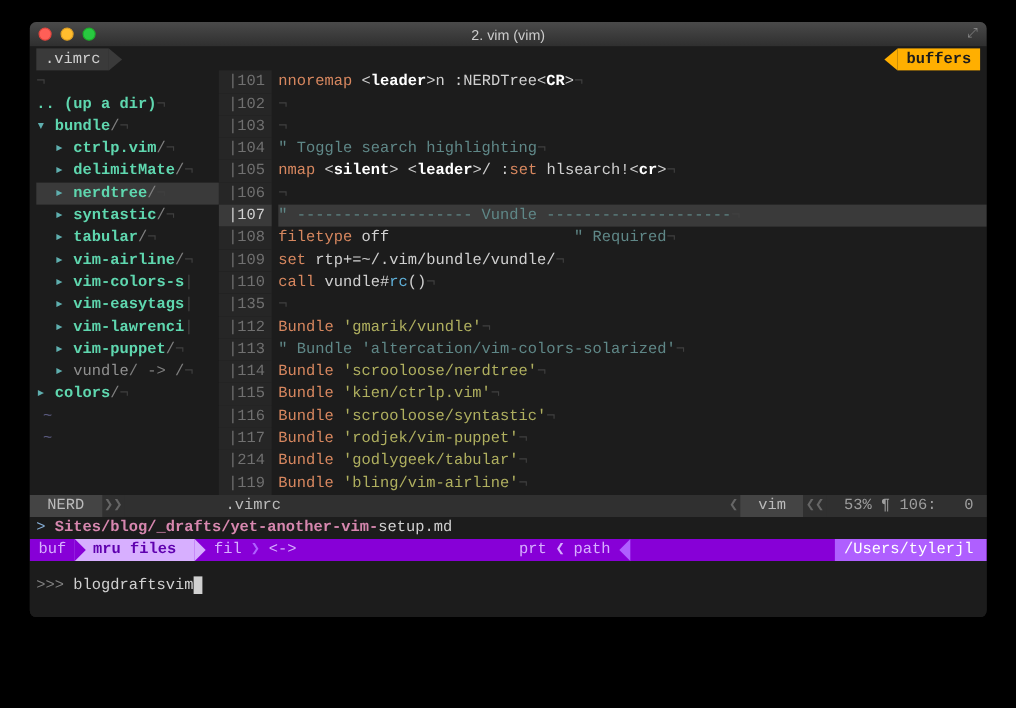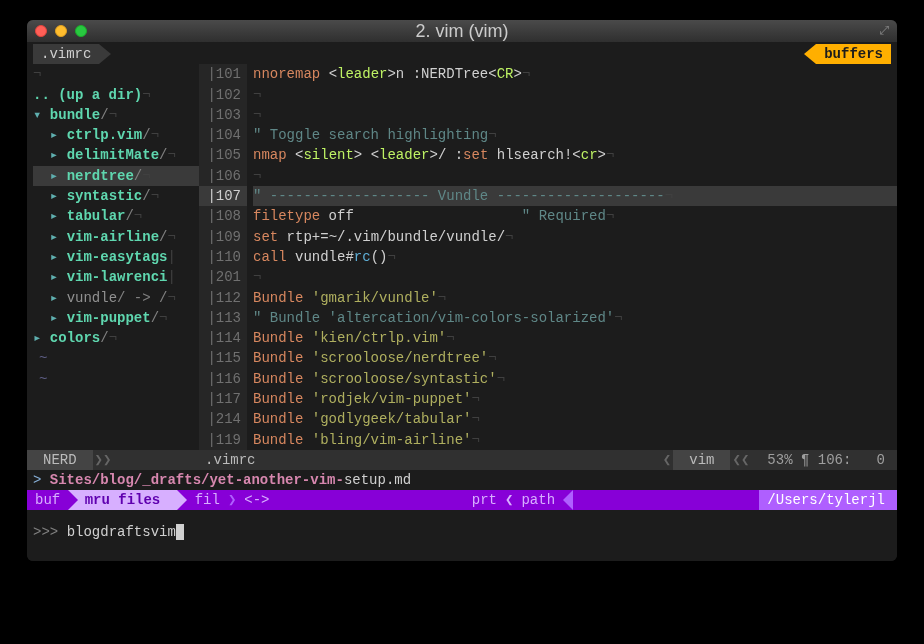--- a/index.html
+++ b/index.html
@@ -30,21 +30,21 @@
 .traffic-lights { display: flex; gap: 8px; }
 .light { width: 12px; height: 12px; border-radius: 50%; }
 .light.red { background: #ff5f57; border: 1px solid #e1453e; }
 .light.yellow { background: #ffbd2e; border: 1px solid #dfa023; }
 .light.green { background: #28c840; border: 1px solid #1dad2b; }
 .title {
   position: absolute;
   left: 0; right: 0;
   text-align: center;
   color: #ccc;
-  font-size: 18px;
+  font-size: 13px;
   font-family: -apple-system, sans-serif;
   pointer-events: none;
 }
 .maximize-icon {
   margin-left: auto;
   color: #888;
   font-size: 12px;
 }
 .term {
   background: #1c1c1c;
@@ -112,21 +112,21 @@
 .tree-line .slash { color: #808080; }
 .tree-line .eol { color: #404040; }
 .tree-line.gray .name { color: #909090; font-weight: normal; }
 .tree-line .updir { color: #5fd7af; font-weight: bold; }
 .tree-line .path { color: #d75f87; }
 .eol { color: #404040; }
 .code-line { white-space: pre; color: #d0d0d0; }
 .kw { color: #d7875f; }
 .str { color: #afaf5f; }
 .punct { color: #d0d0d0; }
-.tag { color: #bef264; }
+.tag { color: #ffffff; font-weight: bold; }
 .comment { color: #5f8787; }
 .func { color: #5fafd7; }
 .op { color: #d0d0d0; }
 .tilde { color: #5f5f87; padding-left: 6px; }
 
 .statusline {
   display: flex;
   background: #303030;
   color: #9e9e9e;
   height: 20px;
@@ -199,40 +199,41 @@
       <div class="nerdtree" id="nerdtree">
           <div class="tree-line"><span class="eol">¬</span></div>
           <div class="tree-line"><span class="updir">.. (up a dir)</span><span class="eol">¬</span></div>
           <div class="tree-line " style=""><span class="arrow">▾ </span><span class="name">bundle</span><span class="slash">/</span><span class="eol">¬</span></div>
           <div class="tree-line " style=""><span class="arrow">  ▸ </span><span class="name">ctrlp.vim</span><span class="slash">/</span><span class="eol">¬</span></div>
           <div class="tree-line " style=""><span class="arrow">  ▸ </span><span class="name">delimitMate</span><span class="slash">/</span><span class="eol">¬</span></div>
           <div class="tree-line " style="background:#3a3a3a;"><span class="arrow">  ▸ </span><span class="name">nerdtree</span><span class="slash">/</span><span class="eol">¬</span></div>
           <div class="tree-line " style=""><span class="arrow">  ▸ </span><span class="name">syntastic</span><span class="slash">/</span><span class="eol">¬</span></div>
           <div class="tree-line " style=""><span class="arrow">  ▸ </span><span class="name">tabular</span><span class="slash">/</span><span class="eol">¬</span></div>
           <div class="tree-line " style=""><span class="arrow">  ▸ </span><span class="name">vim-airline</span><span class="slash">/</span><span class="eol">¬</span></div>
+          <div class="tree-line " style=""><span class="arrow">  ▸ </span><span class="name">vim-colors-s</span><span class="slash"></span><span class="eol">|</span></div>
           <div class="tree-line " style=""><span class="arrow">  ▸ </span><span class="name">vim-easytags</span><span class="slash"></span><span class="eol">|</span></div>
           <div class="tree-line " style=""><span class="arrow">  ▸ </span><span class="name">vim-lawrenci</span><span class="slash"></span><span class="eol">|</span></div>
+          <div class="tree-line " style=""><span class="arrow">  ▸ </span><span class="name">vim-puppet</span><span class="slash">/</span><span class="eol">¬</span></div>
           <div class="tree-line gray" style=""><span class="arrow">  ▸ </span><span class="name">vundle</span><span class="slash">/ -&gt; /</span><span class="eol">¬</span></div>
-          <div class="tree-line " style=""><span class="arrow">  ▸ </span><span class="name">vim-puppet</span><span class="slash">/</span><span class="eol">¬</span></div>
           <div class="tree-line " style=""><span class="arrow">▸ </span><span class="name">colors</span><span class="slash">/</span><span class="eol">¬</span></div>
           <div class="tilde">~</div>
           <div class="tilde">~</div>
         </div>
       <div id="codegutter" style="display: flex; flex-direction: column;">
           <div class="gutter">|101</div>
           <div class="gutter">|102</div>
           <div class="gutter">|103</div>
           <div class="gutter">|104</div>
           <div class="gutter">|105</div>
           <div class="gutter">|106</div>
           <div class="gutter current">|107</div>
           <div class="gutter">|108</div>
           <div class="gutter">|109</div>
           <div class="gutter">|110</div>
-          <div class="gutter">|201</div>
+          <div class="gutter">|135</div>
           <div class="gutter">|112</div>
           <div class="gutter">|113</div>
           <div class="gutter">|114</div>
           <div class="gutter">|115</div>
           <div class="gutter">|116</div>
           <div class="gutter">|117</div>
           <div class="gutter">|214</div>
           <div class="gutter">|119</div>
         </div>
       <div class="code" id="codearea">
@@ -242,22 +243,22 @@
           <div class="code-line"><span class="comment">" Toggle search highlighting</span><span class="eol">¬</span></div>
           <div class="code-line"><span class="kw">nmap </span><span class="punct">&lt;</span><span class="tag">silent</span><span class="punct">&gt; &lt;</span><span class="tag">leader</span><span class="punct">&gt;</span><span class="op">/ :</span><span class="kw">set</span><span class="op"> hlsearch!</span><span class="punct">&lt;</span><span class="tag">cr</span><span class="punct">&gt;</span><span class="eol">¬</span></div>
           <div class="code-line"><span class="eol">¬</span></div>
           <div class="code-line" style="background: rgb(58, 58, 58);"><span class="comment">" ------------------- Vundle --------------------</span><span class="eol">¬</span></div>
           <div class="code-line"><span class="kw">filetype</span><span class="op"> off                    </span><span class="comment">" Required</span><span class="eol">¬</span></div>
           <div class="code-line"><span class="kw">set</span><span class="op"> rtp+=~</span><span class="op">/.vim/bundle/vundle/</span><span class="eol">¬</span></div>
           <div class="code-line"><span class="kw">call</span><span class="op"> vundle#</span><span class="func">rc</span><span class="punct">()</span><span class="eol">¬</span></div>
           <div class="code-line"><span class="eol">¬</span></div>
           <div class="code-line"><span class="kw">Bundle </span><span class="str">'gmarik/vundle'</span><span class="eol">¬</span></div>
           <div class="code-line"><span class="comment">" Bundle 'altercation/vim-colors-solarized'</span><span class="eol">¬</span></div>
+          <div class="code-line"><span class="kw">Bundle </span><span class="str">'scrooloose/nerdtree'</span><span class="eol">¬</span></div>
           <div class="code-line"><span class="kw">Bundle </span><span class="str">'kien/ctrlp.vim'</span><span class="eol">¬</span></div>
-          <div class="code-line"><span class="kw">Bundle </span><span class="str">'scrooloose/nerdtree'</span><span class="eol">¬</span></div>
           <div class="code-line"><span class="kw">Bundle </span><span class="str">'scrooloose/syntastic'</span><span class="eol">¬</span></div>
           <div class="code-line"><span class="kw">Bundle </span><span class="str">'rodjek/vim-puppet'</span><span class="eol">¬</span></div>
           <div class="code-line"><span class="kw">Bundle </span><span class="str">'godlygeek/tabular'</span><span class="eol">¬</span></div>
           <div class="code-line"><span class="kw">Bundle </span><span class="str">'bling/vim-airline'</span><span class="eol">¬</span></div>
         </div>
     </div>
 
     <div class="statusline">
       <span class="sl-seg sl-nerd">NERD</span>
       <span class="sl-dbl">❯❯</span>

